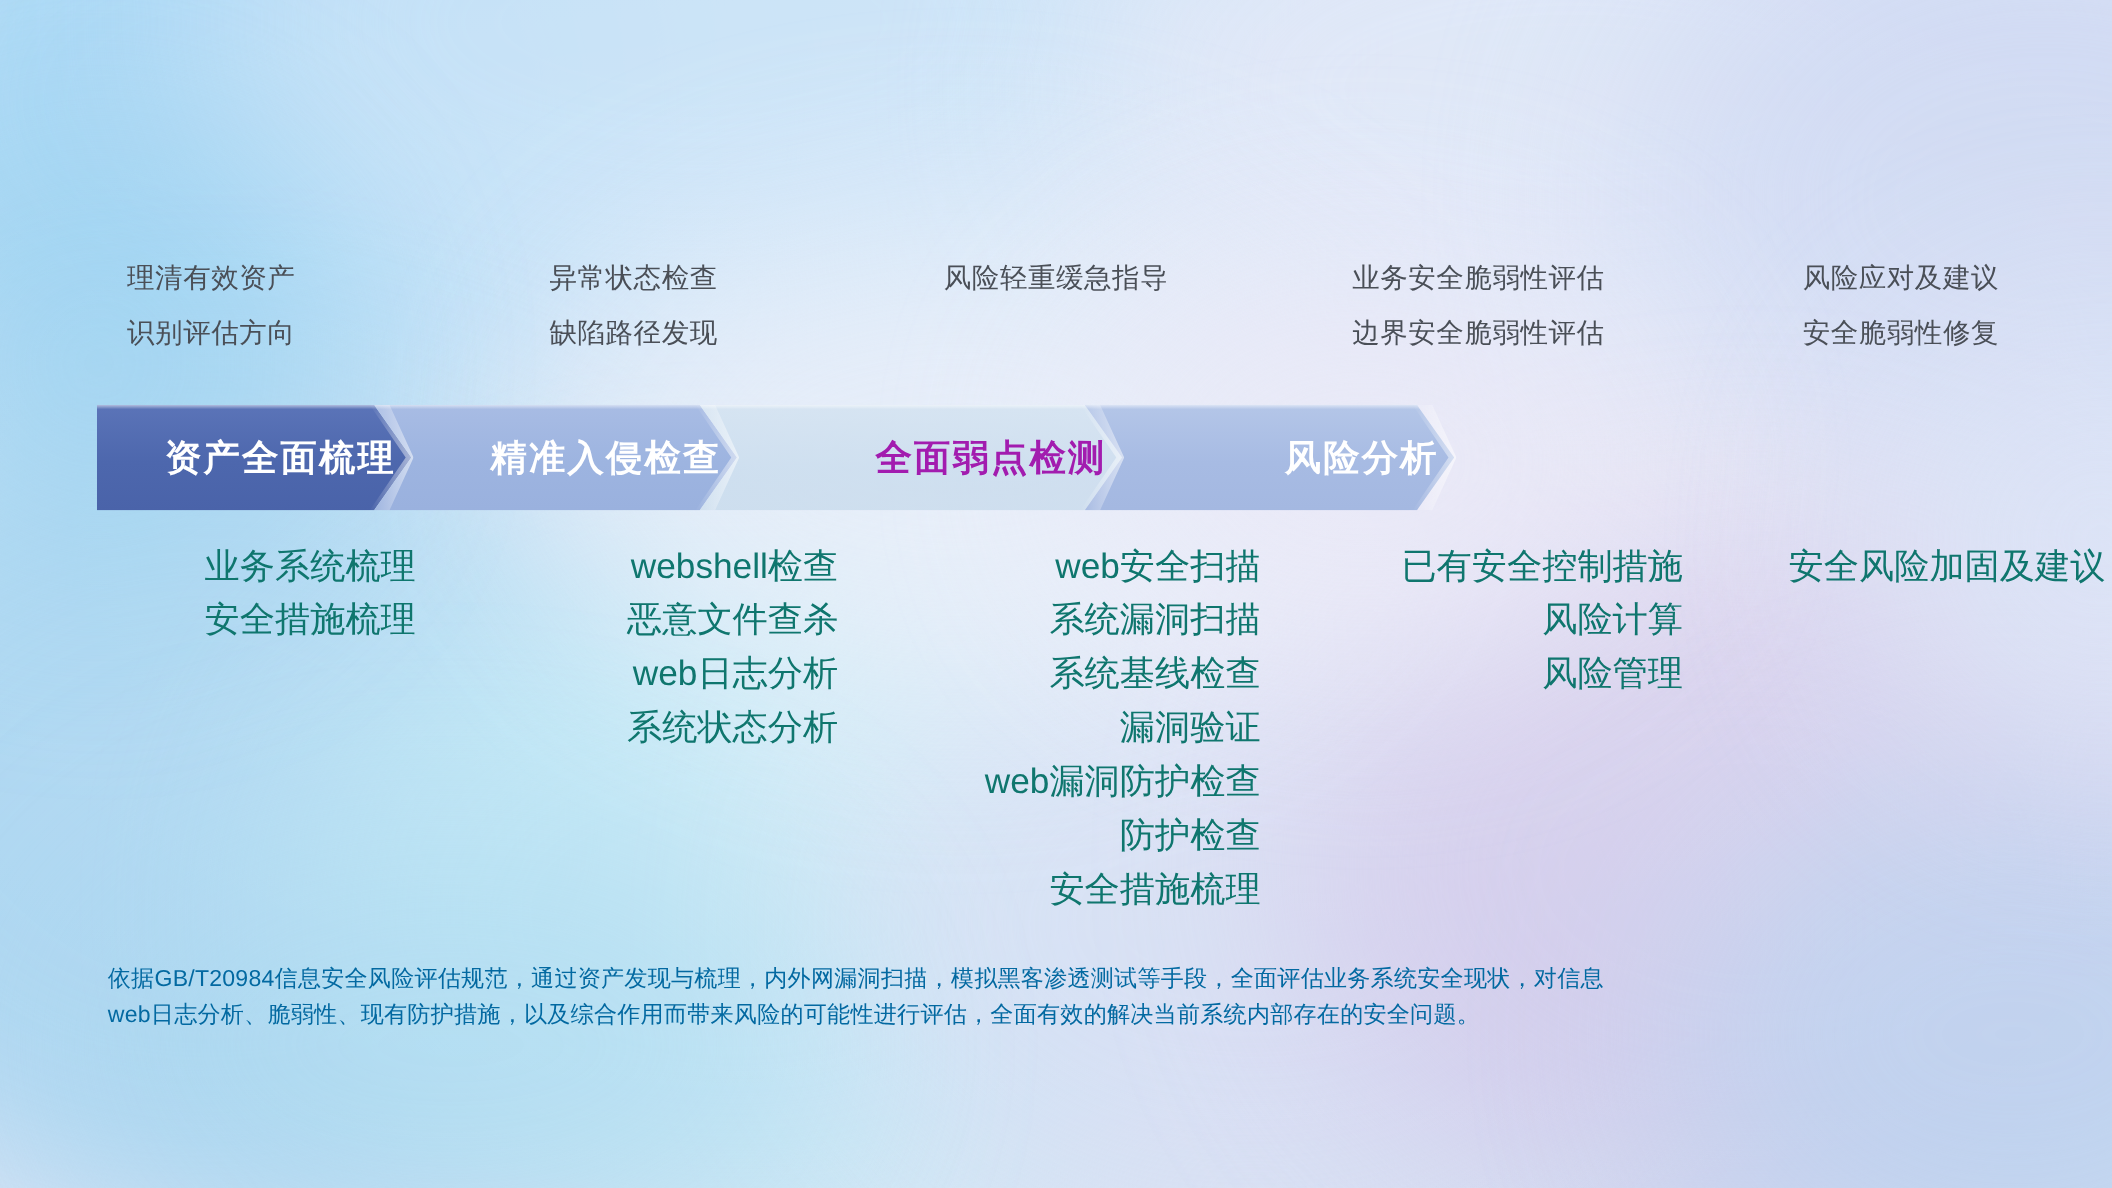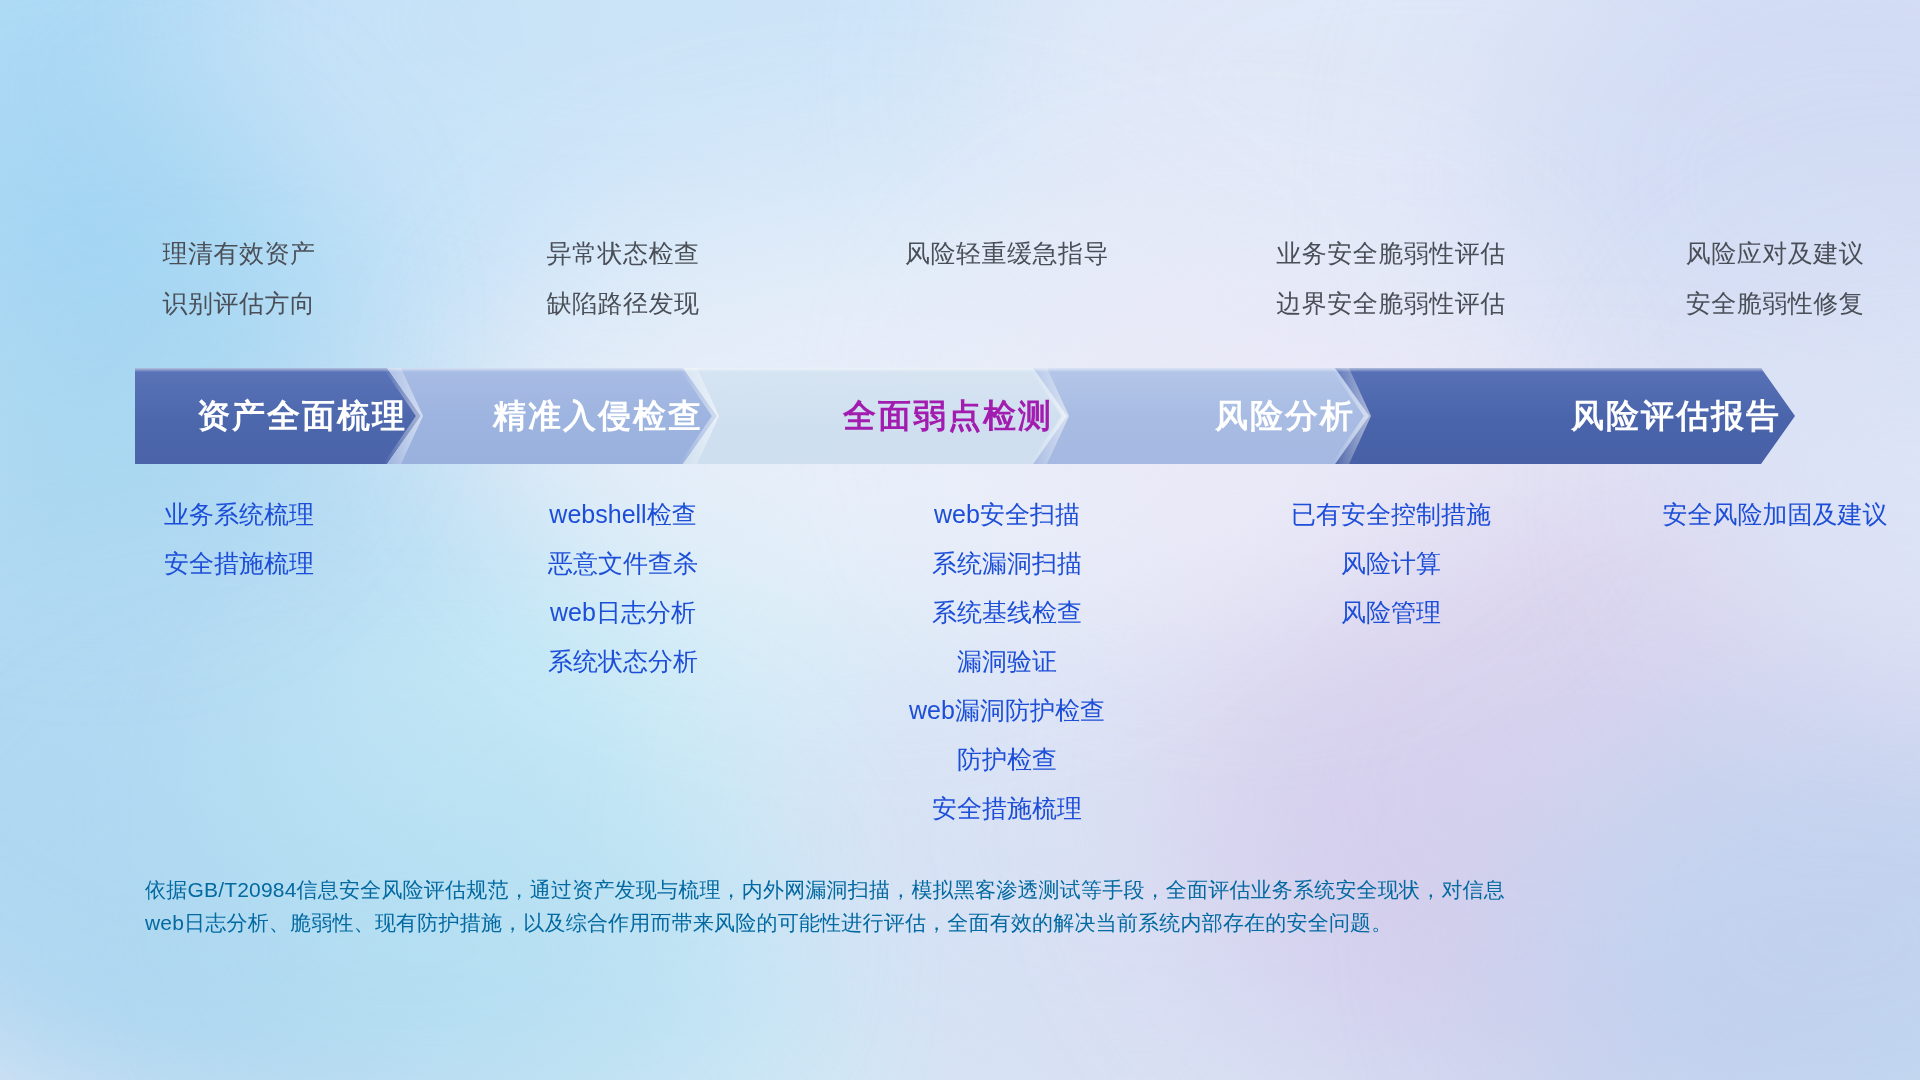--- a/index.html
+++ b/index.html
@@ -45,21 +45,20 @@
   .b14{ left: 1700px;  top: 280px;  width: 420px;  height: 420px;  background: #d9e2f6; opacity: .8; }
   .vignette {
     position: absolute; inset: 0;
     background: radial-gradient(ellipse 120% 95% at 50% 48%, rgba(255,255,255,0.22) 0%, rgba(255,255,255,0.0) 62%);
   }
 
   
   .stage {
     position: absolute;
     inset: 0;
-    margin-left: 47px;
   }
 
   
   .top-row, .bottom-row {
     position: absolute;
     left: 0;
     width: 1920px;
     display: flex;
   }
   .top-row { top: 228px; }
@@ -150,24 +149,25 @@
     width: 40px;
     height: 96px;
     background: linear-gradient(to right, rgba(255,255,255,0.0), rgba(255,255,255,0.55));
     clip-path: polygon(0 0, 18px 0, 100% 50%, 18px 100%, 0 100%, 82% 50%);
     pointer-events: none;
   }
 
   
   .bottom-row { top: 490px; align-items: flex-start; }
   .bot-item {
-    font-size: 25px;
-    color: #1d4ed8;
+    font-size: 32px;
+    color: #0f766e;
     line-height: 49px;
     white-space: nowrap;
+    text-align: right;
   }
 
   
   .footer {
     position: absolute;
     left: 98px;
     top: 873px;
     width: 1500px;
     font-size: 21px;
     line-height: 33px;
@@ -240,24 +240,20 @@
       <div class="sheen"></div>
       <div class="label">全面弱点检测</div>
     </div>
 
     <div class="chev mid c-soft" style="width:336px;">
       <div class="shape"></div>
       <div class="sheen"></div>
       <div class="label">风险分析</div>
     </div>
 
-    <div class="chev mid c-deep" style="width:460px;">
-      <div class="shape"></div>
-      <div class="label">风险评估报告</div>
-    </div>
 
   </div>
 
   <div class="bottom-row">
     <div class="col">
       <div class="bot-item">业务系统梳理</div>
       <div class="bot-item">安全措施梳理</div>
     </div>
     <div class="col">
       <div class="bot-item">webshell检查</div>

